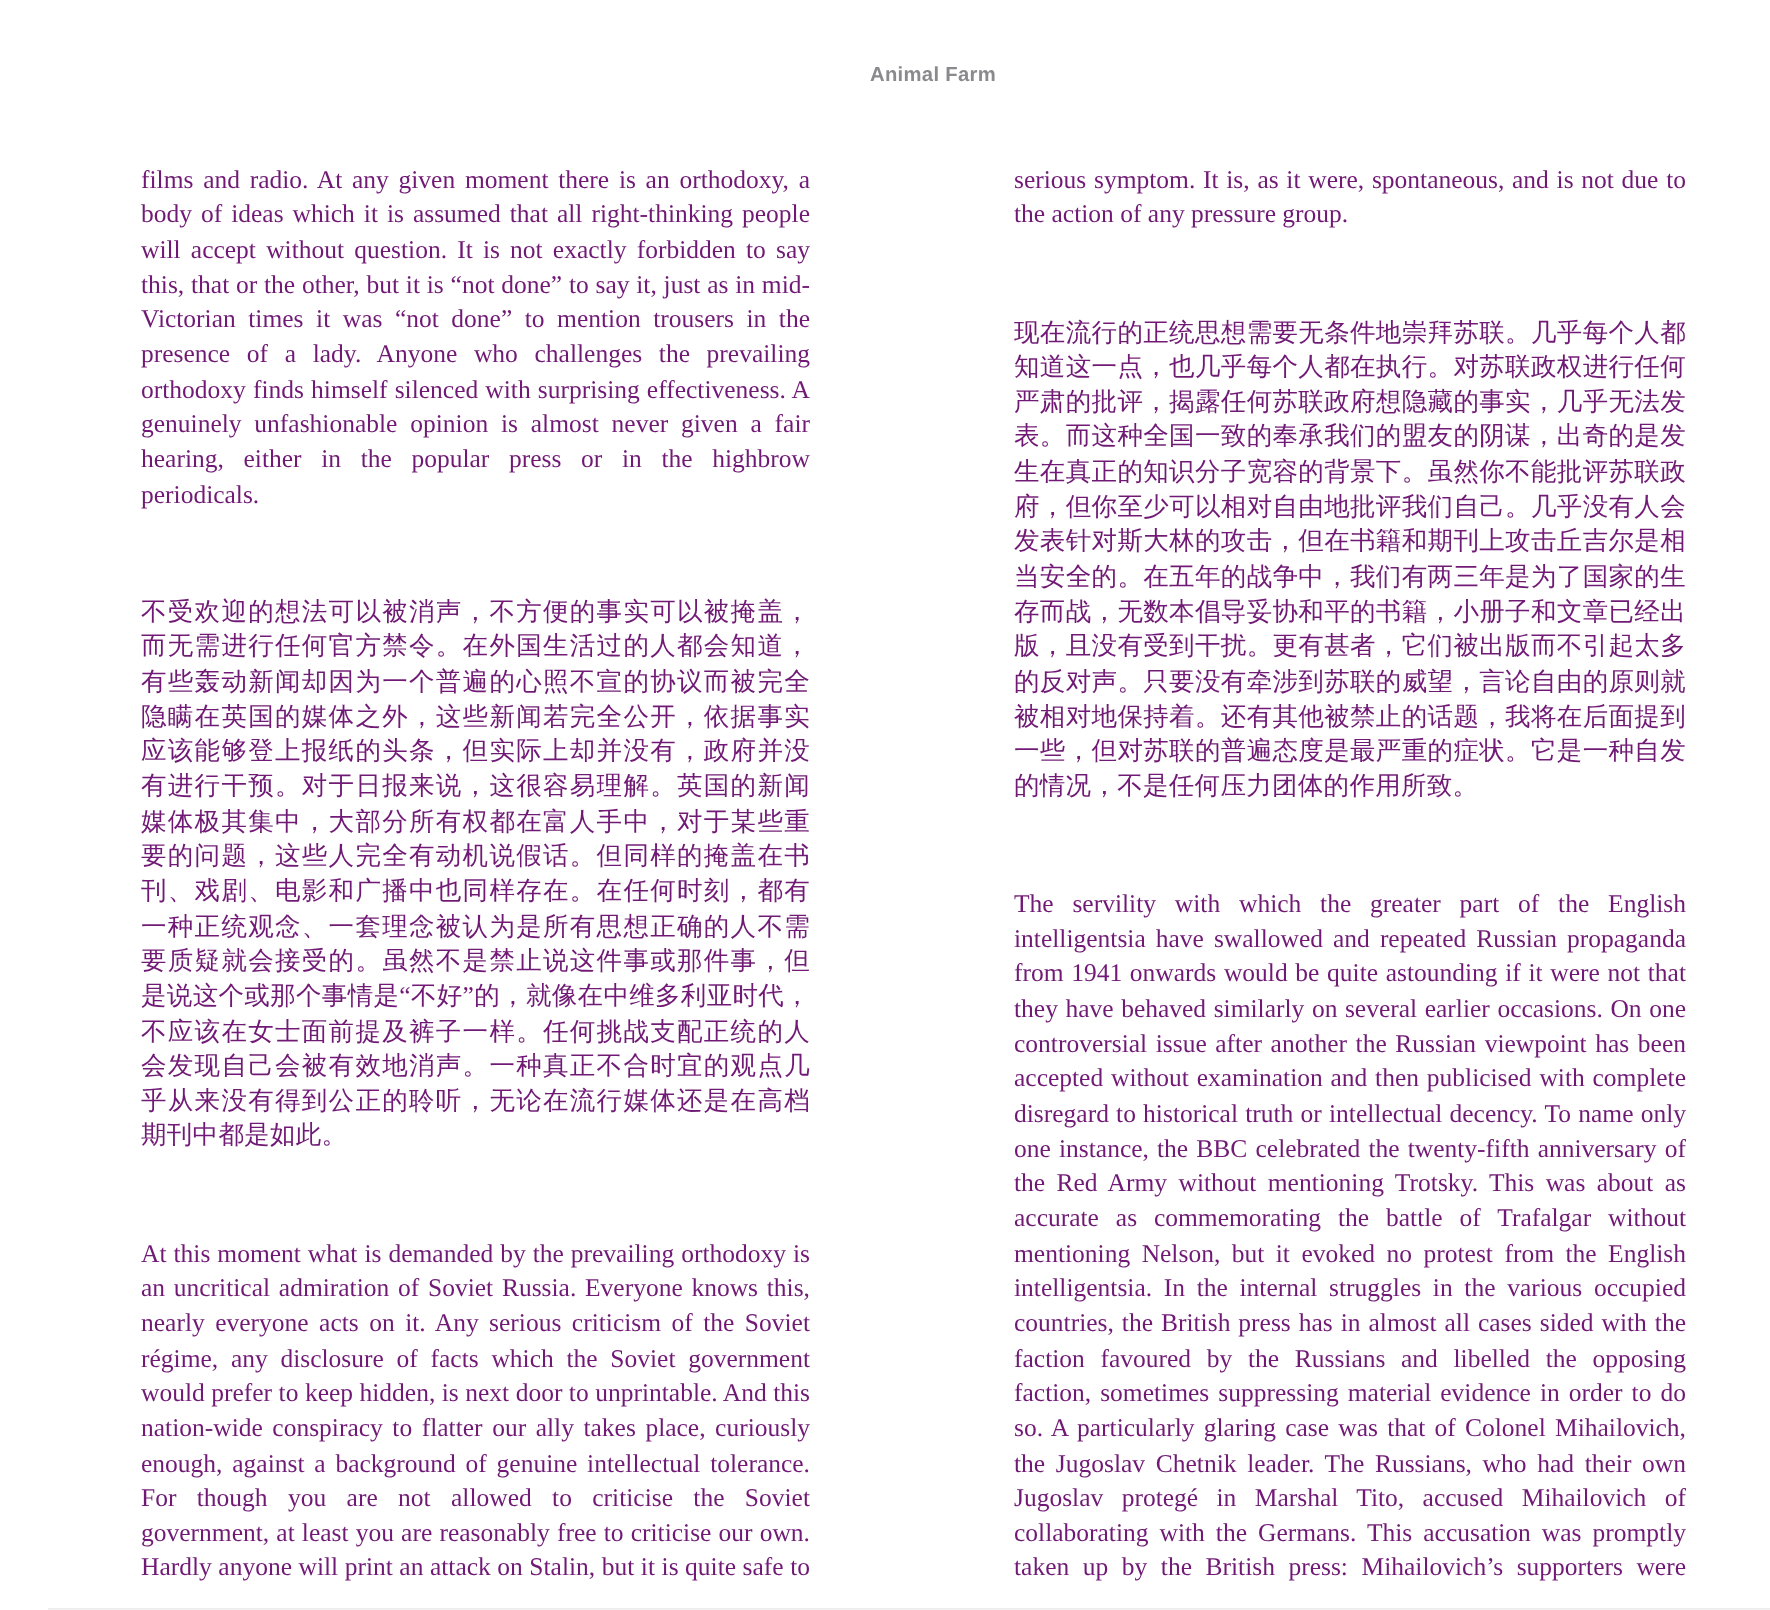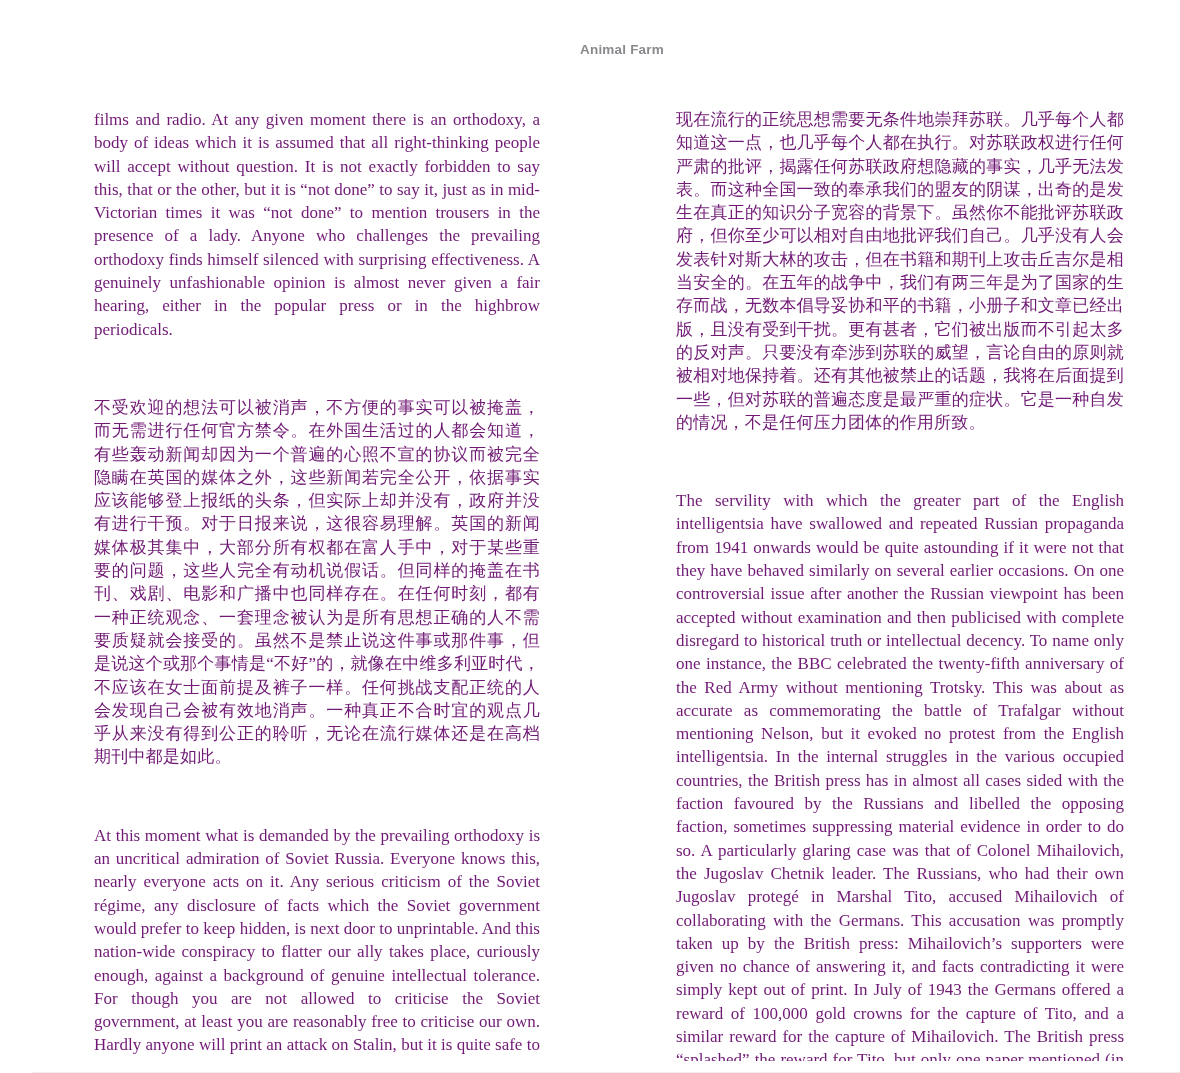--- a/index.html
+++ b/index.html
@@ -62,20 +62,21 @@
     <span class="book-title">Animal Farm</span>
   </header>
 
   <section class="page page-left">
     <p class="en">films and radio. At any given moment there is an orthodoxy, a body of ideas which it is assumed that all right-thinking people will accept without question. It is not exactly forbidden to say this, that or the other, but it is “not done” to say it, just as in mid-Victorian times it was “not done” to mention trousers in the presence of a lady. Anyone who challenges the prevailing orthodoxy finds himself silenced with surprising effectiveness. A genuinely unfashionable opinion is almost never given a fair hearing, either in the popular press or in the highbrow periodicals.</p>
     <p class="zh">不受欢迎的想法可以被消声，不方便的事实可以被掩盖，而无需进行任何官方禁令。在外国生活过的人都会知道，有些轰动新闻却因为一个普遍的心照不宣的协议而被完全隐瞒在英国的媒体之外，这些新闻若完全公开，依据事实应该能够登上报纸的头条，但实际上却并没有，政府并没有进行干预。对于日报来说，这很容易理解。英国的新闻媒体极其集中，大部分所有权都在富人手中，对于某些重要的问题，这些人完全有动机说假话。但同样的掩盖在书刊、戏剧、电影和广播中也同样存在。在任何时刻，都有一种正统观念、一套理念被认为是所有思想正确的人不需要质疑就会接受的。虽然不是禁止说这件事或那件事，但是说这个或那个事情是“不好”的，就像在中维多利亚时代，不应该在女士面前提及裤子一样。任何挑战支配正统的人会发现自己会被有效地消声。一种真正不合时宜的观点几乎从来没有得到公正的聆听，无论在流行媒体还是在高档期刊中都是如此。</p>
     <p class="en cont">At this moment what is demanded by the prevailing orthodoxy is an uncritical admiration of Soviet Russia. Everyone knows this, nearly everyone acts on it. Any serious criticism of the Soviet régime, any disclosure of facts which the Soviet government would prefer to keep hidden, is next door to unprintable. And this nation-wide conspiracy to flatter our ally takes place, curiously enough, against a background of genuine intellectual tolerance. For though you are not allowed to criticise the Soviet government, at least you are reasonably free to criticise our own. Hardly anyone will print an attack on Stalin, but it is quite safe to attack Churchill, at any rate in books and periodicals. And throughout five years of war, during two or three of which we were fighting for national survival, countless books, pamphlets and articles advocating a compromise peace have been published without interference. More, they have been published without exciting much disapproval. So long as the prestige of the USSR is not involved, the principle of free speech has been reasonably well upheld. There are other forbidden topics, and I shall mention some of them presently, but the prevailing attitude towards the USSR is much the most</p>
   </section>
 
   <section class="page page-right">
+    <p class="en">serious symptom. It is, as it were, spontaneous, and is not due to the action of any pressure group.</p>
     <p class="zh">现在流行的正统思想需要无条件地崇拜苏联。几乎每个人都知道这一点，也几乎每个人都在执行。对苏联政权进行任何严肃的批评，揭露任何苏联政府想隐藏的事实，几乎无法发表。而这种全国一致的奉承我们的盟友的阴谋，出奇的是发生在真正的知识分子宽容的背景下。虽然你不能批评苏联政府，但你至少可以相对自由地批评我们自己。几乎没有人会发表针对斯大林的攻击，但在书籍和期刊上攻击丘吉尔是相当安全的。在五年的战争中，我们有两三年是为了国家的生存而战，无数本倡导妥协和平的书籍，小册子和文章已经出版，且没有受到干扰。更有甚者，它们被出版而不引起太多的反对声。只要没有牵涉到苏联的威望，言论自由的原则就被相对地保持着。还有其他被禁止的话题，我将在后面提到一些，但对苏联的普遍态度是最严重的症状。它是一种自发的情况，不是任何压力团体的作用所致。</p>
     <p class="en cont">The servility with which the greater part of the English intelligentsia have swallowed and repeated Russian propaganda from 1941 onwards would be quite astounding if it were not that they have behaved similarly on several earlier occasions. On one controversial issue after another the Russian viewpoint has been accepted without examination and then publicised with complete disregard to historical truth or intellectual decency. To name only one instance, the BBC celebrated the twenty-fifth anniversary of the Red Army without mentioning Trotsky. This was about as accurate as commemorating the battle of Trafalgar without mentioning Nelson, but it evoked no protest from the English intelligentsia. In the internal struggles in the various occupied countries, the British press has in almost all cases sided with the faction favoured by the Russians and libelled the opposing faction, sometimes suppressing material evidence in order to do so. A particularly glaring case was that of Colonel Mihailovich, the Jugoslav Chetnik leader. The Russians, who had their own Jugoslav protegé in Marshal Tito, accused Mihailovich of collaborating with the Germans. This accusation was promptly taken up by the British press: Mihailovich’s supporters were given no chance of answering it, and facts contradicting it were simply kept out of print. In July of 1943 the Germans offered a reward of 100,000 gold crowns for the capture of Tito, and a similar reward for the capture of Mihailovich. The British press “splashed” the reward for Tito, but only one paper mentioned (in small print) the reward for Mihailovich: and the charges of collaborating with the Germans continued. Very similar things happened during the Spanish civil war. Then, too, the factions on the Republican side which the Russians were determined to crush were</p>
   </section>
 
   <footer class="reader-footer">
     <span class="page-num page-num-left">第6页，共102页</span>
     <span class="page-num page-num-right">第7页，共102页</span>
     <span class="chapter-remaining">本章还剩8页</span>
   </footer>
 

